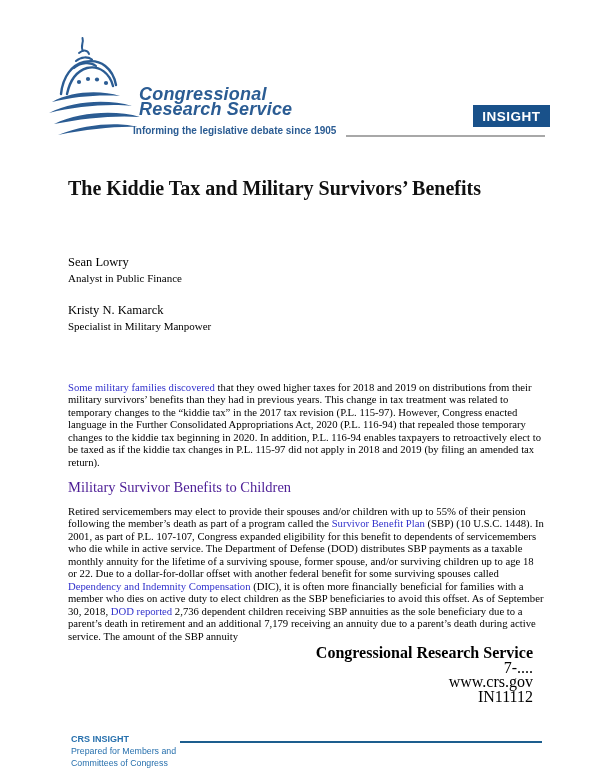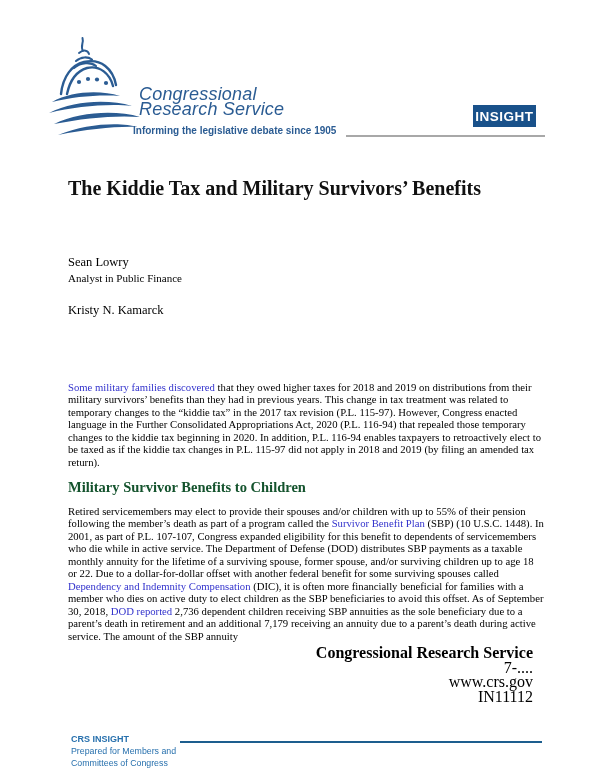--- a/index.html
+++ b/index.html
@@ -18,31 +18,31 @@
     margin:0 auto;overflow:hidden;
     font-family:"Liberation Serif","DejaVu Serif",serif;color:var(--body-text);
   }
   
   .dome{position:absolute;left:48px;top:36px;}
   .dome .dome-stroke{stroke:var(--logo-blue);fill:none;stroke-linecap:round;}
   .dome .dome-fill{fill:var(--logo-blue);stroke:none;}
   .org-name{
     position:absolute;left:139px;top:87px;
     font-family:"Liberation Sans","DejaVu Sans",sans-serif;
-    font-weight:normal;font-style:italic;font-size:18px;line-height:14.5px;
+    font-weight:bold;font-style:italic;font-size:18px;line-height:14.5px;
     color:var(--logo-blue);letter-spacing:.2px;white-space:nowrap;
   }
   .tagline{
     position:absolute;left:133px;top:125px;
     font-family:"Liberation Sans","DejaVu Sans",sans-serif;
     font-weight:600;font-size:10px;color:var(--logo-blue);white-space:nowrap;
   }
   .header-rule{position:absolute;left:346px;top:135px;width:199px;height:2px;background:var(--header-rule);}
   .insight-badge{
-    position:absolute;left:473px;top:105px;width:63px;height:22px;
+    position:absolute;left:473px;top:105px;width:77px;height:22px;
     background:var(--badge-bg);color:var(--badge-text);
     font-family:"Liberation Sans","DejaVu Sans",sans-serif;font-weight:bold;
     font-size:13.5px;letter-spacing:.5px;
     display:flex;align-items:center;justify-content:center;
   }
   
   .doc-title{
     position:absolute;left:68px;top:172px;width:430px;
     font-size:20px;line-height:32px;font-weight:bold;color:#111;
   }
@@ -51,21 +51,21 @@
   .a1n{top:255px;} .a1r{top:272px;} .a2n{top:303px;} .a2r{top:320px;}
   .updated{position:absolute;left:68px;top:349px;font-size:12.5px;white-space:nowrap;}
   .para{
     position:absolute;left:68px;width:476px;
     font-size:10.7px;line-height:12.45px;text-align:left;
   }
   .para1{top:381px;} .para2{top:505px;}
   .para a.doclink{color:var(--link-blue);text-decoration:none;cursor:pointer;}
   .section-heading{
     position:absolute;left:68px;top:479px;
-    font-size:14.5px;font-weight:bold;white-space:nowrap;color:#14532d;
+    font-size:14.5px;font-weight:normal;white-space:nowrap;color:#4c1d95;
   }
   
   .footer-block{
     position:absolute;right:67px;top:646px;text-align:right;
     font-size:16px;line-height:14.6px;
   }
   .footer-org{font-weight:bold;}
   
   .bottom-note{
     position:absolute;left:71px;top:713px;
@@ -109,20 +109,21 @@
 
   <div class="insight-badge">
     <span>INSIGHT</span>
   </div>
 
   <div class="doc-title">The Kiddie Tax and Military Survivors’ Benefits</div>
 
   <div class="author-name a1n">Sean Lowry</div>
   <div class="author-role a1r">Analyst in Public Finance</div>
   <div class="author-name a2n">Kristy N. Kamarck</div>
+  <div class="author-role a2r">Specialist in Military Manpower</div>
 
 
   <div class="para para1"><a class="doclink" href="#">Some military families discovered</a><span> that they owed higher taxes for 2018 and 2019 on distributions from their military survivors’ benefits than they had in previous years. This change in tax treatment was related to temporary changes to the “kiddie tax” in the 2017 tax revision (P.L. 115-97). However, Congress enacted language in the Further Consolidated Appropriations Act, 2020 (P.L. 116-94) that repealed those temporary changes to the kiddie tax beginning in 2020. In addition, P.L. 116-94 enables taxpayers to retroactively elect to be taxed as if the kiddie tax changes in P.L. 115-97 did not apply in 2018 and 2019 (by filing an amended tax return).</span></div>
 
   <div class="section-heading">Military Survivor Benefits to Children</div>
 
   <div class="para para2"><span>Retired servicemembers may elect to provide their spouses and/or children with up to 55% of their pension following the member’s death as part of a program called the </span><a class="doclink" href="#">Survivor Benefit Plan</a><span> (SBP) (10 U.S.C. 1448). In 2001, as part of P.L. 107-107, Congress expanded eligibility for this benefit to dependents of servicemembers who die while in active service. The Department of Defense (DOD) distributes SBP payments as a taxable monthly annuity for the lifetime of a surviving spouse, former spouse, and/or surviving children up to age 18 or 22. Due to a dollar-for-dollar offset with another federal benefit for some surviving spouses called </span><a class="doclink" href="#">Dependency and Indemnity Compensation</a><span> (DIC), it is often more financially beneficial for families with a member who dies on active duty to elect children as the SBP beneficiaries to avoid this offset. As of September 30, 2018, </span><a class="doclink" href="#">DOD reported</a><span> 2,736 dependent children receiving SBP annuities as the sole beneficiary due to a parent’s death in retirement and an additional 7,179 receiving an annuity due to a parent’s death during active service. The amount of the SBP annuity</span></div>
 
   <div class="footer-block">
     <div class="footer-org">Congressional Research Service</div>

